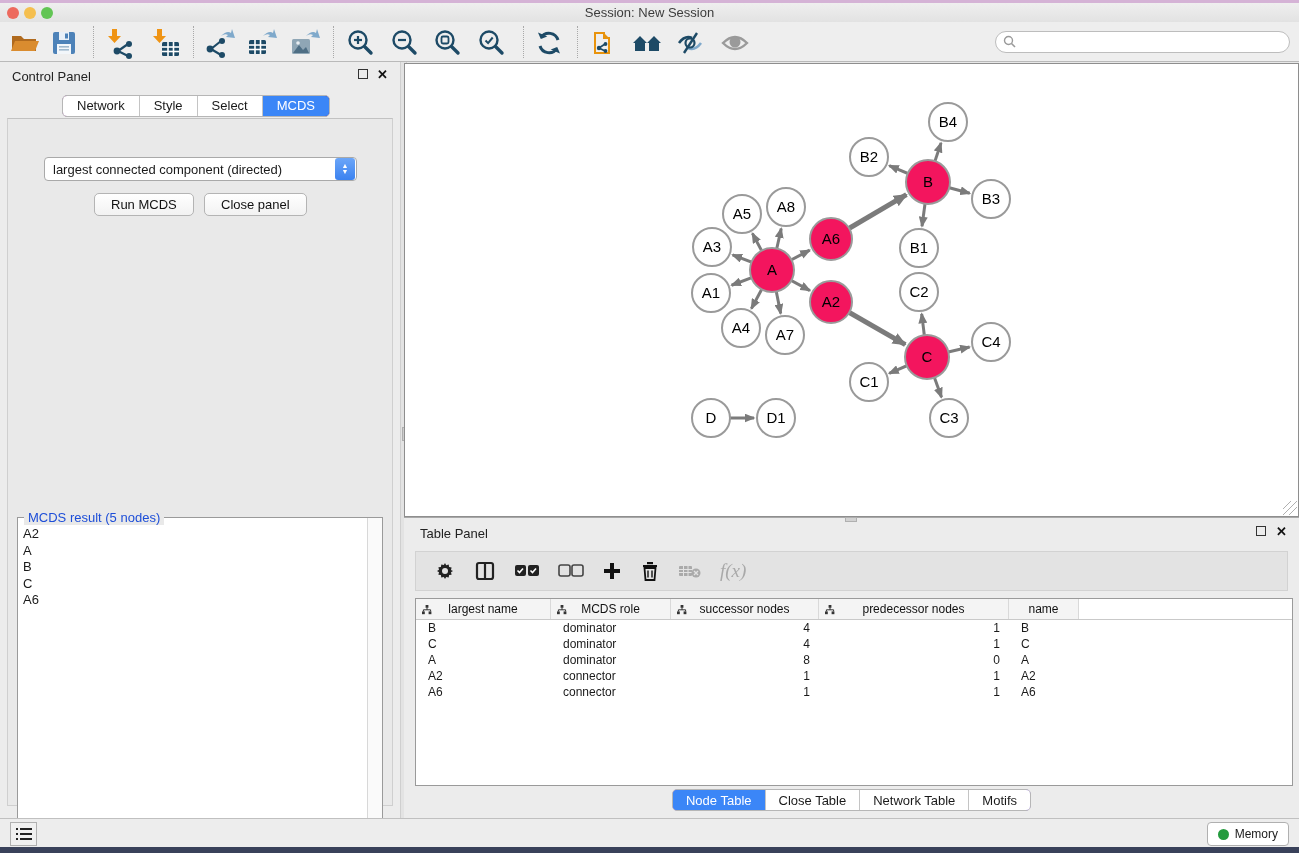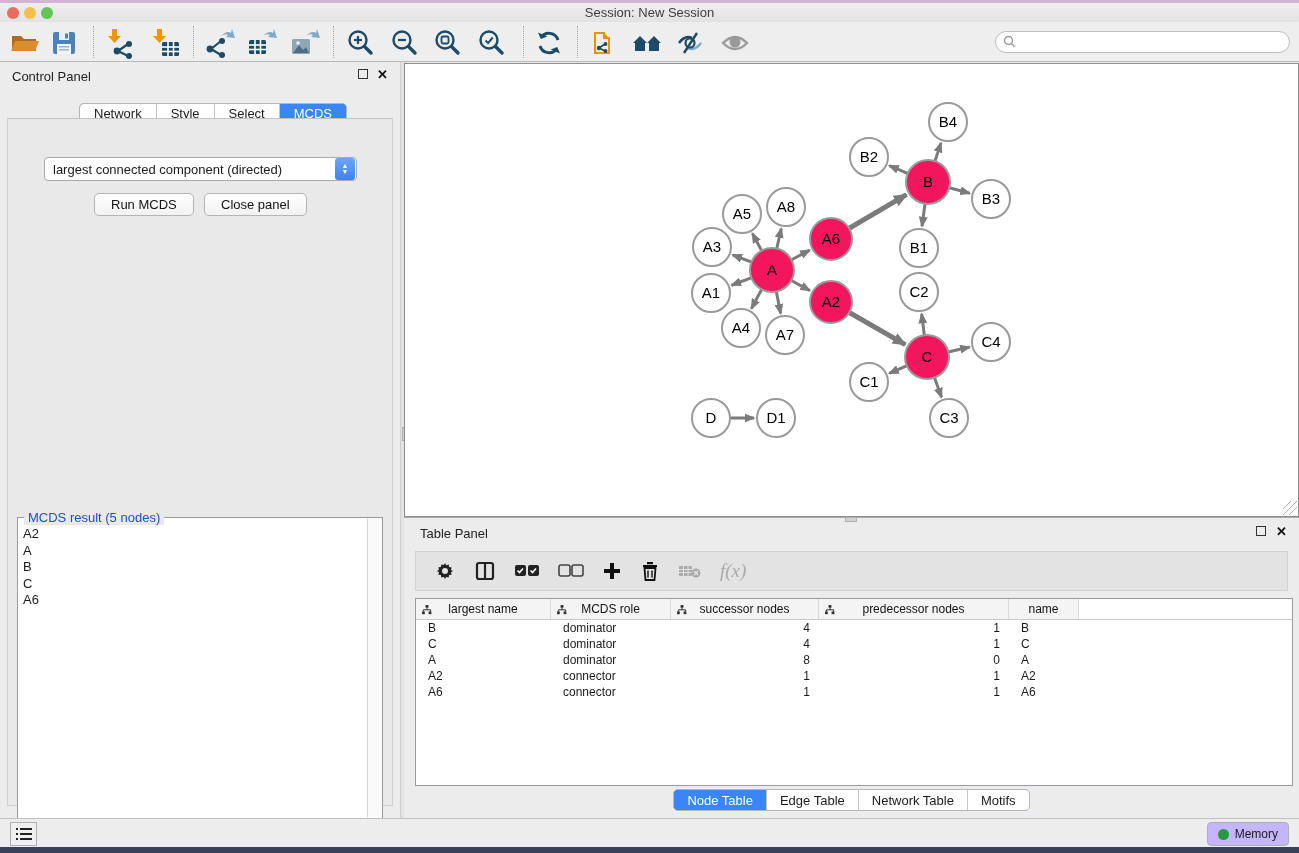--- a/index.html
+++ b/index.html
@@ -22,22 +22,22 @@
   #search-box { position:absolute; left:995px; top:9px; width:295px; height:22px;
     background:#fff; border:1px solid #bdbdbd; border-radius:11px; display:flex; align-items:center; }
   #search-input { border:none; outline:none; flex:1; font-size:12px; background:transparent; padding:0 6px; }
 
   
   #control-panel { left:0; top:62px; width:400px; height:756px; background:#ececec; }
   #cp-header { position:absolute; left:0; top:0; width:100%; height:26px; }
   #cp-title { position:absolute; left:12px; top:7px; font-size:13px; color:#222; }
   .panel-float { position:absolute; top:7px; width:10px; height:10px; border:1.5px solid #333; }
   .panel-close { position:absolute; top:5px; font-size:13px; font-weight:bold; color:#111; }
-  #cp-tabs { position:absolute; left:79px; top:33px; height:22px; display:flex;
-    border:1px solid #b6b6b6; border-radius:5px; overflow:hidden; background:#701a75;margin-top:8px; }
+  #cp-tabs { position:absolute; left:62px; top:33px; height:22px; display:flex;
+    border:1px solid #b6b6b6; border-radius:5px; overflow:hidden; background:#701a75; }
   .cp-tab { padding:0 14px; line-height:20px; font-size:13px; color:#1a1a1a;
     border-right:1px solid #c4c4c4; background:#fff; cursor:pointer; white-space:nowrap; }
   .cp-tab:last-child { border-right:none; }
   .cp-tab.active { background:#3b86f7; color:#fff; }
   #cp-body { position:absolute; left:7px; top:56px; width:386px; height:688px;
     background:#e9e9e9; border:1px solid #cfcfcf; border-top-color:#c2c2c2; }
   #opt-label { position:absolute; left:0; top:15px; width:100%; text-align:center; font-size:13px; color:#111; }
   #opt-select { position:absolute; left:36px; top:38px; width:313px; height:24px; background:#fff;
     border:1px solid #a9a9a9; border-radius:4px; display:flex; align-items:center; cursor:pointer; }
   #opt-select-value { flex:1; font-size:13px; padding-left:8px; white-space:nowrap; overflow:hidden; }
@@ -105,21 +105,21 @@
   .tp-tab:last-child { border-right:none; }
   .tp-tab.active { background:#3b86f7; color:#fff; }
 
   
   #statusbar { left:0; top:818px; width:1299px; height:29px; background:#ededed;
     border-top:1px solid #c0c0c0; }
   #list-btn { position:absolute; left:10px; top:3px; width:27px; height:24px;
     background:#f0f0f0; border:1px solid #b0b0b0; display:flex; align-items:center;
     justify-content:center; cursor:pointer; }
   #memory-btn { position:absolute; right:10px; top:3px; height:24px; padding:0 10px;
-    background:#c4b5fd; border:1px solid #b0b0b0; border-radius:4px; display:flex;
+    background:#ffffff; border:1px solid #b0b0b0; border-radius:4px; display:flex;
     align-items:center; gap:6px; font-size:12px; cursor:pointer; }
   #memory-dot { width:11px; height:11px; border-radius:50%; background:#249b3e; }
   #desktop-strip { left:0; top:847px; width:1299px; height:6px; background:#39415a; }
 
   svg text { font-family:"Liberation Sans",sans-serif; }
 </style>
 </head>
 <body>
 
 <div id="purple-strip" class="abs"></div>
@@ -548,21 +548,21 @@
           <div class="nt-cell num" style="width: 148px;">1</div>
           <div class="nt-cell num" style="width: 190px;">1</div>
           <div class="nt-cell txt" style="width: 70px;">A6</div>
         </div>
       </div>
   </div>
 
   <div id="tp-tabs">
     <div id="tp-tabs-inner">
         <span class="tp-tab active">Node Table</span>
-        <span class="tp-tab">Edge Table</span>
+        <span class="tp-tab">Close Table</span>
         <span class="tp-tab">Network Table</span>
         <span class="tp-tab">Motifs</span>
       </div>
   </div>
 </div>
 
 <div id="statusbar" class="abs">
   <span id="list-btn">
     <svg width="16" height="14" viewBox="0 0 16 14">
         <g fill="#222">

